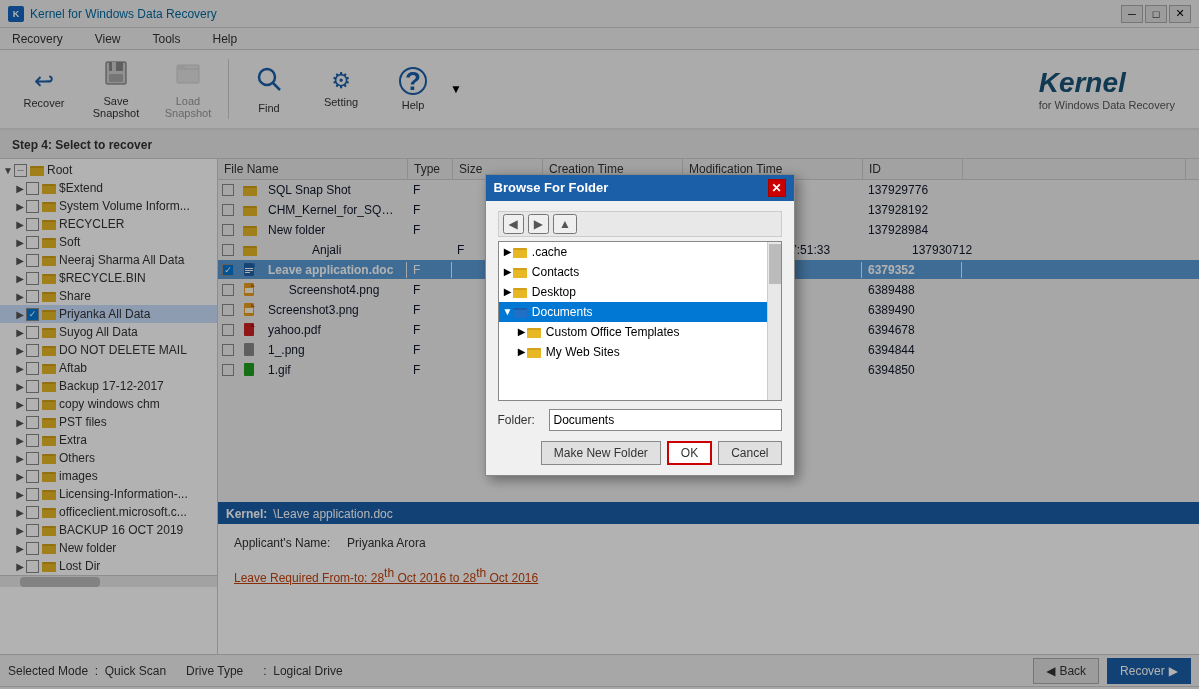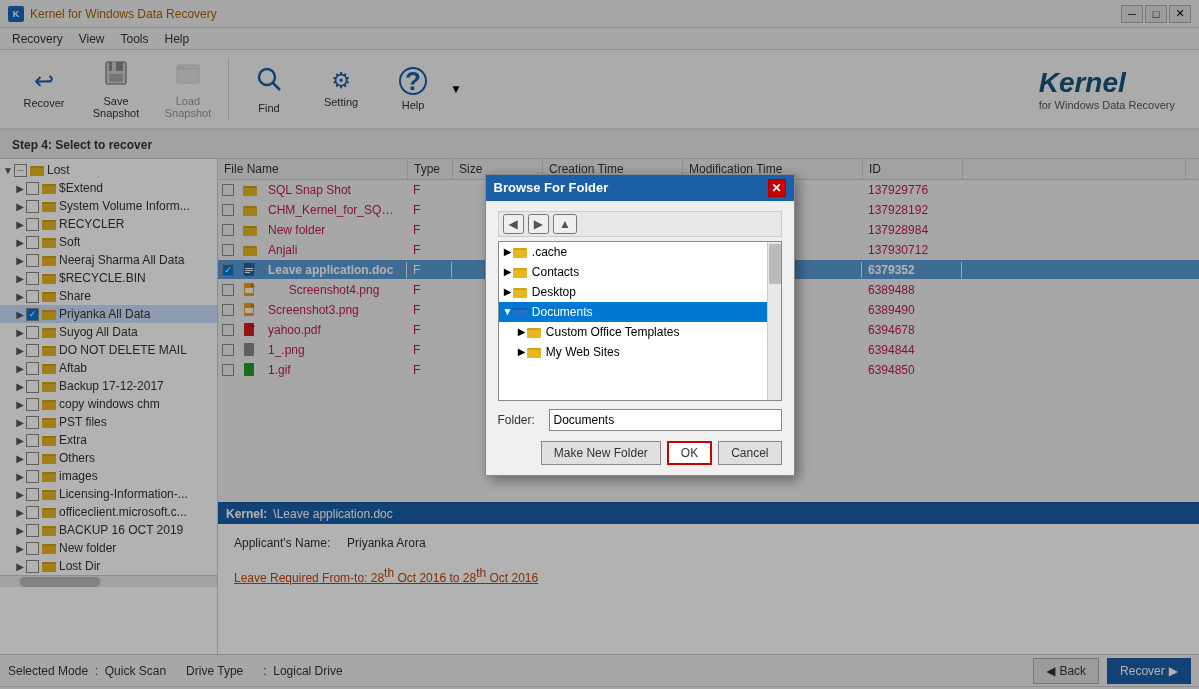--- a/index.html
+++ b/index.html
@@ -10,34 +10,34 @@
       background: #f0f0f0;
       height: 28px;
       display: flex;
       align-items: center;
       justify-content: space-between;
       padding: 0 8px;
       border-bottom: 1px solid #ccc;
     }
     .title-bar-left { display: flex; align-items: center; gap: 6px; }
     .title-bar-icon { width: 16px; height: 16px; background: #1565c0; border-radius: 2px; display: flex; align-items: center; justify-content: center; color: white; font-size: 9px; font-weight: bold; }
-    .title-bar-title { font-size: 12px; color: #a16207; }
+    .title-bar-title { font-size: 12px; color: #0369a1; }
     .title-bar-controls { display: flex; gap: 2px; }
     .title-btn { width: 22px; height: 18px; border: 1px solid #aaa; background: #e0e0e0; cursor: pointer; display: flex; align-items: center; justify-content: center; font-size: 11px; }
     .title-btn.close { background: #e0e0e0; }
 
     
     .menu-bar {
       background: #f0f0f0;
       height: 22px;
       display: flex;
       align-items: center;
       padding: 0 4px;
       border-bottom: 1px solid #ccc;
-      gap: 0;
+      gap: 16px;
     }
     .menu-item { padding: 2px 8px; cursor: pointer; font-size: 12px; color: #333; }
 
     
     .toolbar {
       background: #f5f5f5;
       height: 80px;
       display: flex;
       align-items: center;
       padding: 4px 8px;
@@ -127,21 +127,21 @@
     .file-row {
       display: flex;
       align-items: center;
       height: 20px;
       border-bottom: 1px solid #f0f0f0;
       cursor: pointer;
     }
     .file-cell {
       padding: 1px 6px;
       font-size: 12px;
-      color: #be185d;
+      color: #0f172a;
       overflow: hidden;
       text-overflow: ellipsis;
       white-space: nowrap;
       border-right: 1px solid #f0f0f0;
     }
     .preview-content {
       padding: 8px;
       font-size: 12px;
       color: #333;
       line-height: 1.8;
@@ -413,21 +413,21 @@
         <div class="tree-checkbox">
           <span style="color:#888; font-size:9px;">─</span>
         </div>
         <div class="tree-icon">
           <svg width="14" height="14" viewBox="0 0 14 14">
               <rect x="0" y="3" width="14" height="10" rx="1" fill="#d4a017"></rect>
               <rect x="0" y="5" width="14" height="8" rx="1" fill="#e8b824"></rect>
               <rect x="1" y="3" width="5" height="2" rx="1" fill="#d4a017"></rect>
             </svg>
         </div>
-        <span class="tree-label">Lost</span>
+        <span class="tree-label">Root</span>
       </div>
 
       <div class="tree-item" style="padding-left:14px;">
         <div class="tree-expand">▶</div>
         <div class="tree-checkbox"></div>
         <div class="tree-icon">
             <svg width="14" height="14" viewBox="0 0 14 14">
               <rect x="0" y="3" width="14" height="10" rx="1" fill="#d4a017"></rect>
               <rect x="0" y="5" width="14" height="8" rx="1" fill="#e8b824"></rect>
               <rect x="1" y="3" width="5" height="2" rx="1" fill="#d4a017"></rect>
@@ -766,21 +766,21 @@
           <div style="width:20px; display:flex; align-items:center; justify-content:center; flex-shrink:0;">
               <div style="width:12px;height:12px;border:1px solid #888;"></div>
             </div>
           <div style="width:24px; display:flex; align-items:center; justify-content:center; flex-shrink:0;">
               <svg width="14" height="14" viewBox="0 0 14 14">
                 <rect x="0" y="3" width="14" height="10" rx="1" fill="#d4a017"></rect>
                 <rect x="0" y="5" width="14" height="8" rx="1" fill="#e8b824"></rect>
                 <rect x="1" y="3" width="5" height="2" rx="1" fill="#d4a017"></rect>
               </svg>
             </div>
-          <div class="file-cell" style="width:145px;">Anjali</div>
+          <div class="file-cell" style="width:145px;margin-left:44px;">Anjali</div>
           <div class="file-cell" style="width:45px;">F</div>
           <div class="file-cell" style="width:90px;"></div>
           <div class="file-cell" style="width:140px;"></div>
           <div class="file-cell" style="width:180px;">14-6-2017 7:51:33</div>
           <div class="file-cell" style="width:100px;">137930712</div>
         </div>
 
         <div class="file-row" style="background:#5b9bd5;">
           <div style="width:20px; display:flex; align-items:center; justify-content:center; flex-shrink:0;">
               <div style="width:12px;height:12px;border:1px solid #888; background:#0078d4; display:flex;align-items:center;justify-content:center; color:white; font-size:9px;">✓</div>

